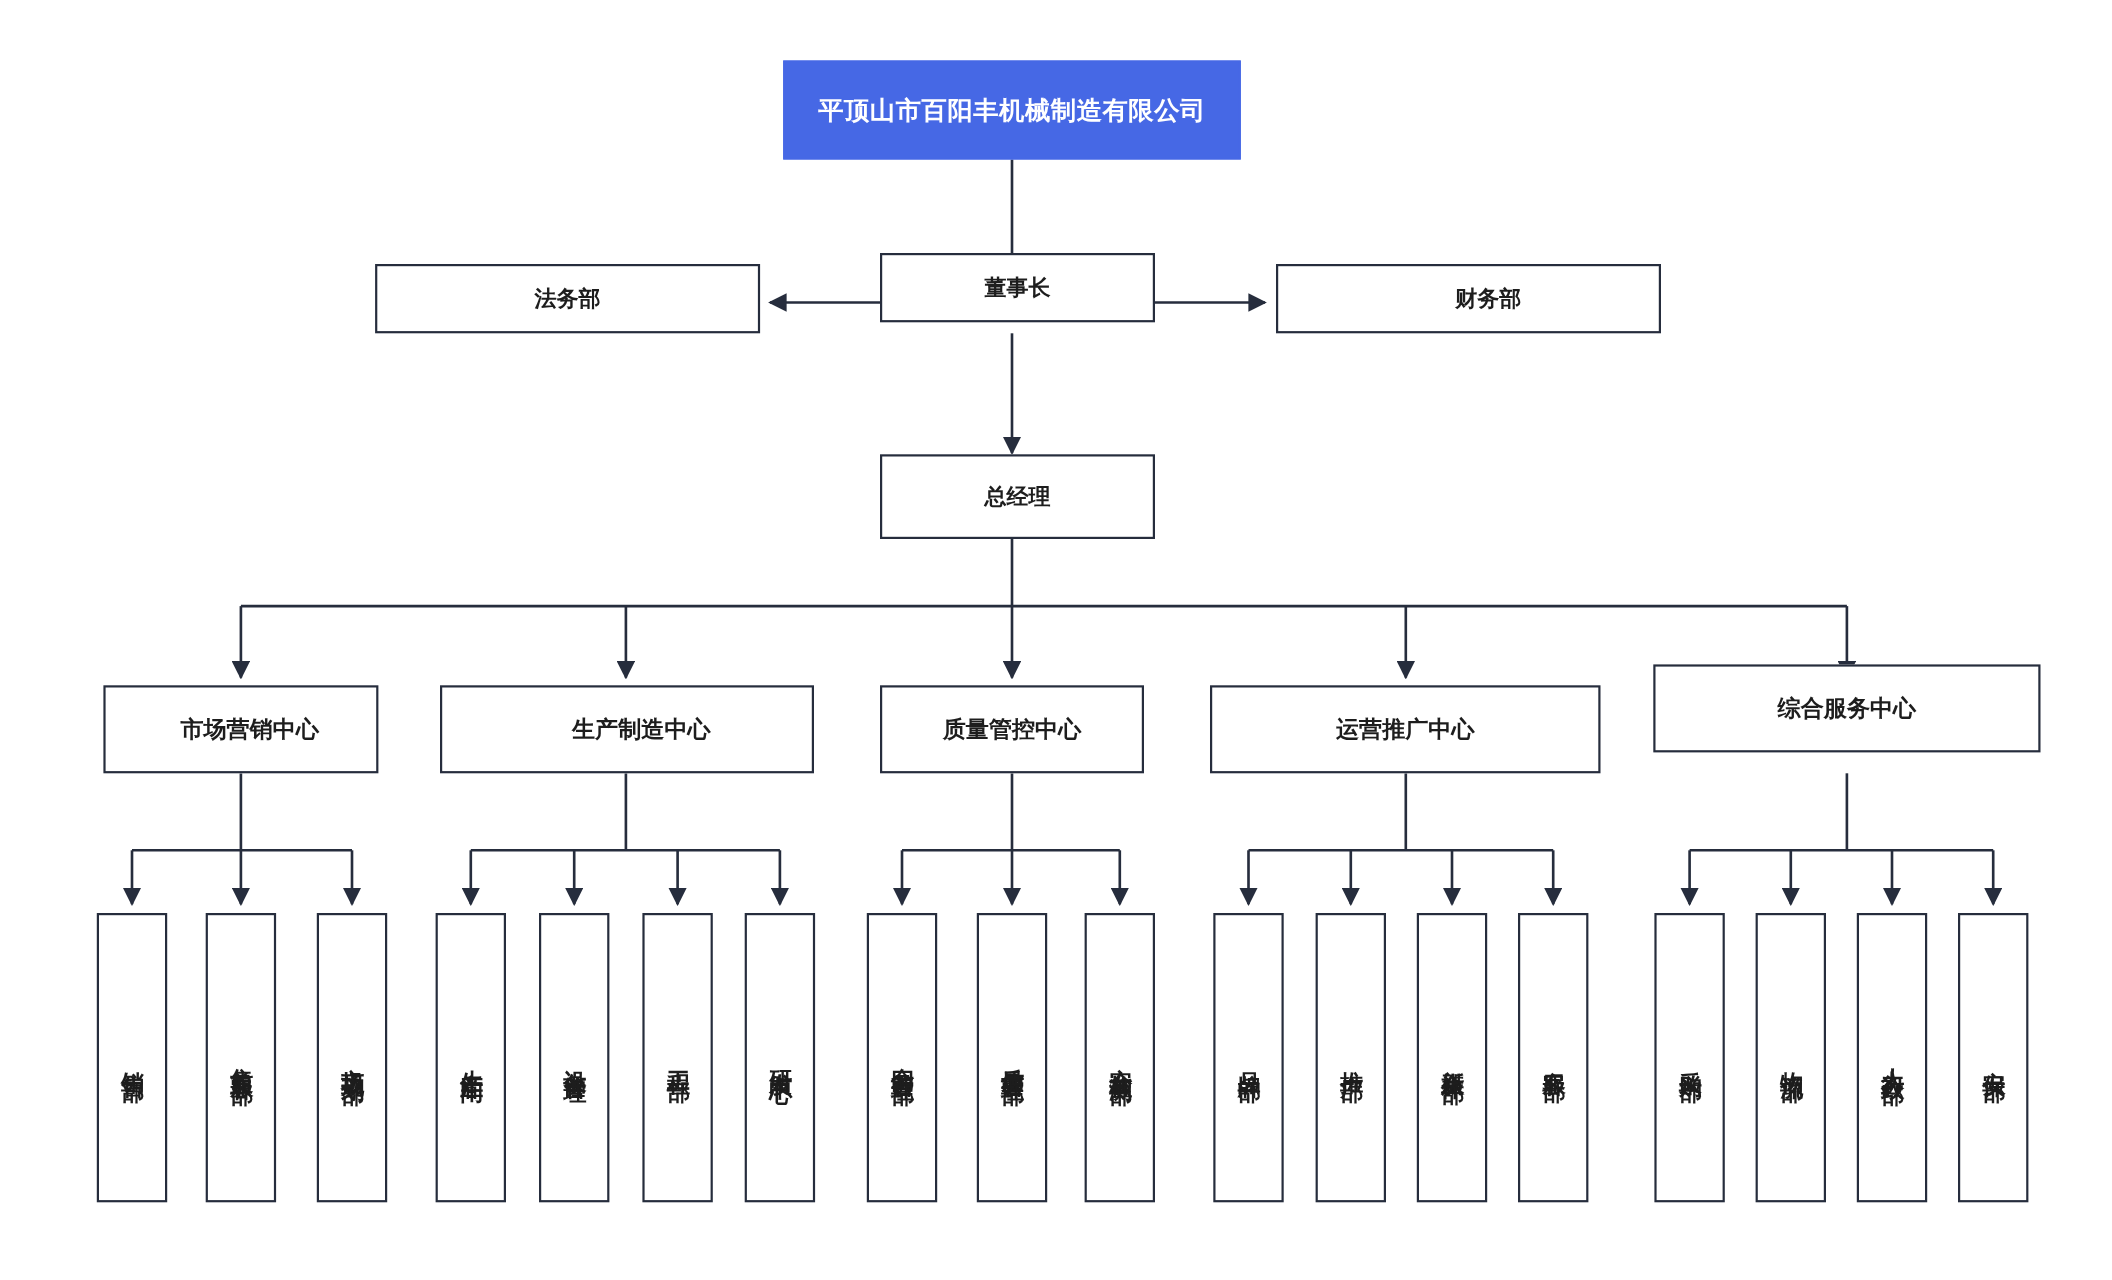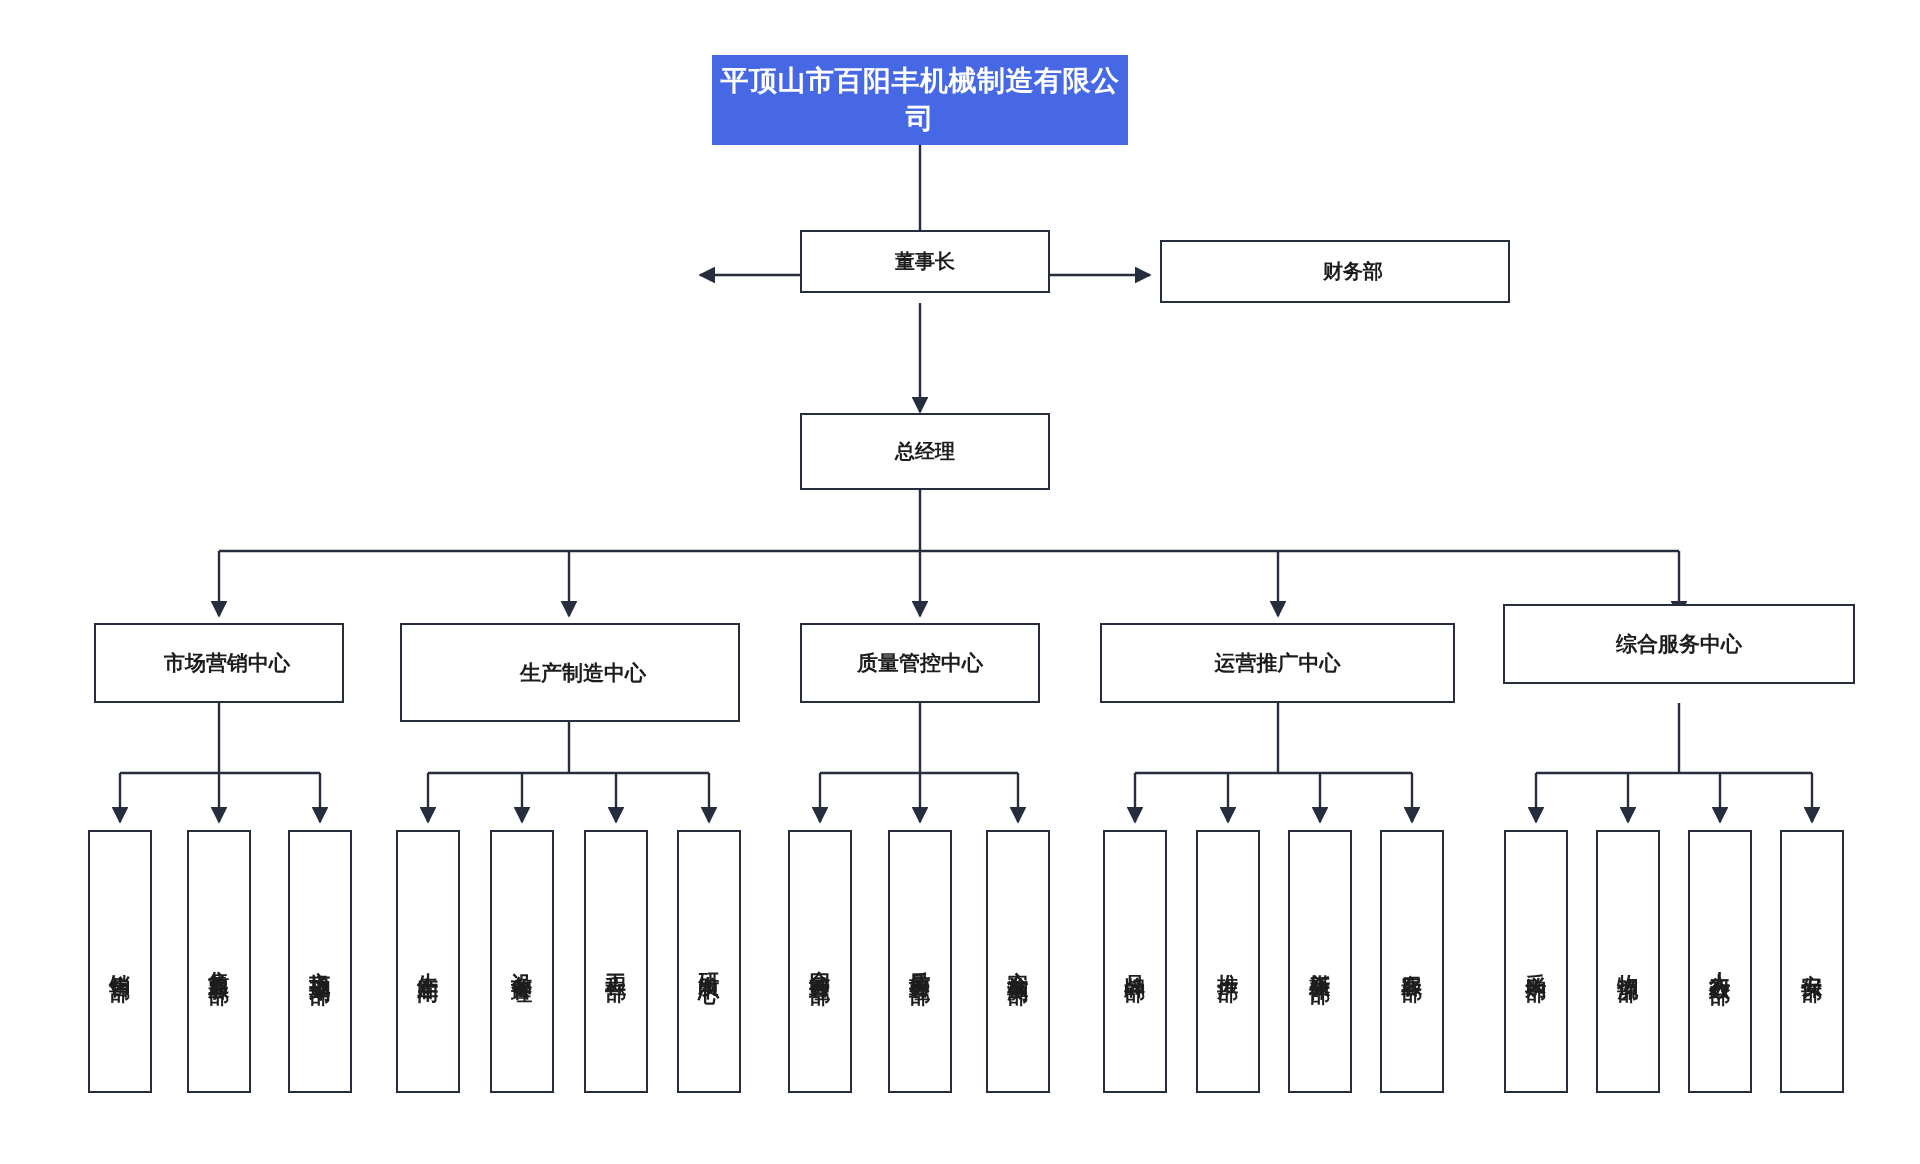--- a/index.html
+++ b/index.html
@@ -34,21 +34,21 @@
     align-items: center;
     justify-content: center;
     color: #1d1d1d;
     font-weight: bold;
     text-align: center;
   }
   .node.root {
     background: #4668e5;
     border: 2px solid #4668e5;
     color: #ffffff;
-    font-size: 28px;
+    font-size: 23px;
     letter-spacing: 0.5px;
   }
   .node.exec {
     font-size: 20px;
   }
   .node.center {
     font-size: 21px;
   }
   .node.leaf {
     font-size: 21px;
@@ -124,37 +124,40 @@
       <path d="M 1628 773 L 1628 822" marker-end="url(#arrow)"></path>
       <path d="M 1720 773 L 1720 822" marker-end="url(#arrow)"></path>
       <path d="M 1812 773 L 1812 822" marker-end="url(#arrow)"></path>
     </g>
   </svg>
 
   <div class="node root" style="left:712px; top:55px; width:416px; height:90px;">
     <span>平顶山市百阳丰机械制造有限公司</span>
   </div>
 
+  <div class="node exec" style="left:341px; top:240px; width:350px; height:63px;">
+    <span>法务部</span>
+  </div>
 
   <div class="node exec" style="left:800px; top:230px; width:250px; height:63px;">
     <span>董事长</span>
   </div>
 
   <div class="node exec" style="left:1160px; top:240px; width:350px; height:63px;padding-left:36px;">
     <span>财务部</span>
   </div>
 
   <div class="node exec" style="left:800px; top:413px; width:250px; height:77px;">
     <span>总经理</span>
   </div>
 
   <div class="node center" style="left:94px; top:623px; width:250px; height:80px;padding-left:16px;">
     <span>市场营销中心</span>
   </div>
-  <div class="node center" style="left:400px; top:623px; width:340px; height:99px;padding-left:26px;">
+  <div class="node center" style="left:400px; top:623px; width:340px; height:80px;padding-left:26px;">
     <span>生产制造中心</span>
   </div>
   <div class="node center" style="left:800px; top:623px; width:240px; height:80px;">
     <span>质量管控中心</span>
   </div>
   <div class="node center" style="left:1100px; top:623px; width:355px; height:80px;">
     <span>运营推广中心</span>
   </div>
   <div class="node center" style="left:1503px; top:604px; width:352px; height:80px;">
     <span>综合服务中心</span>

